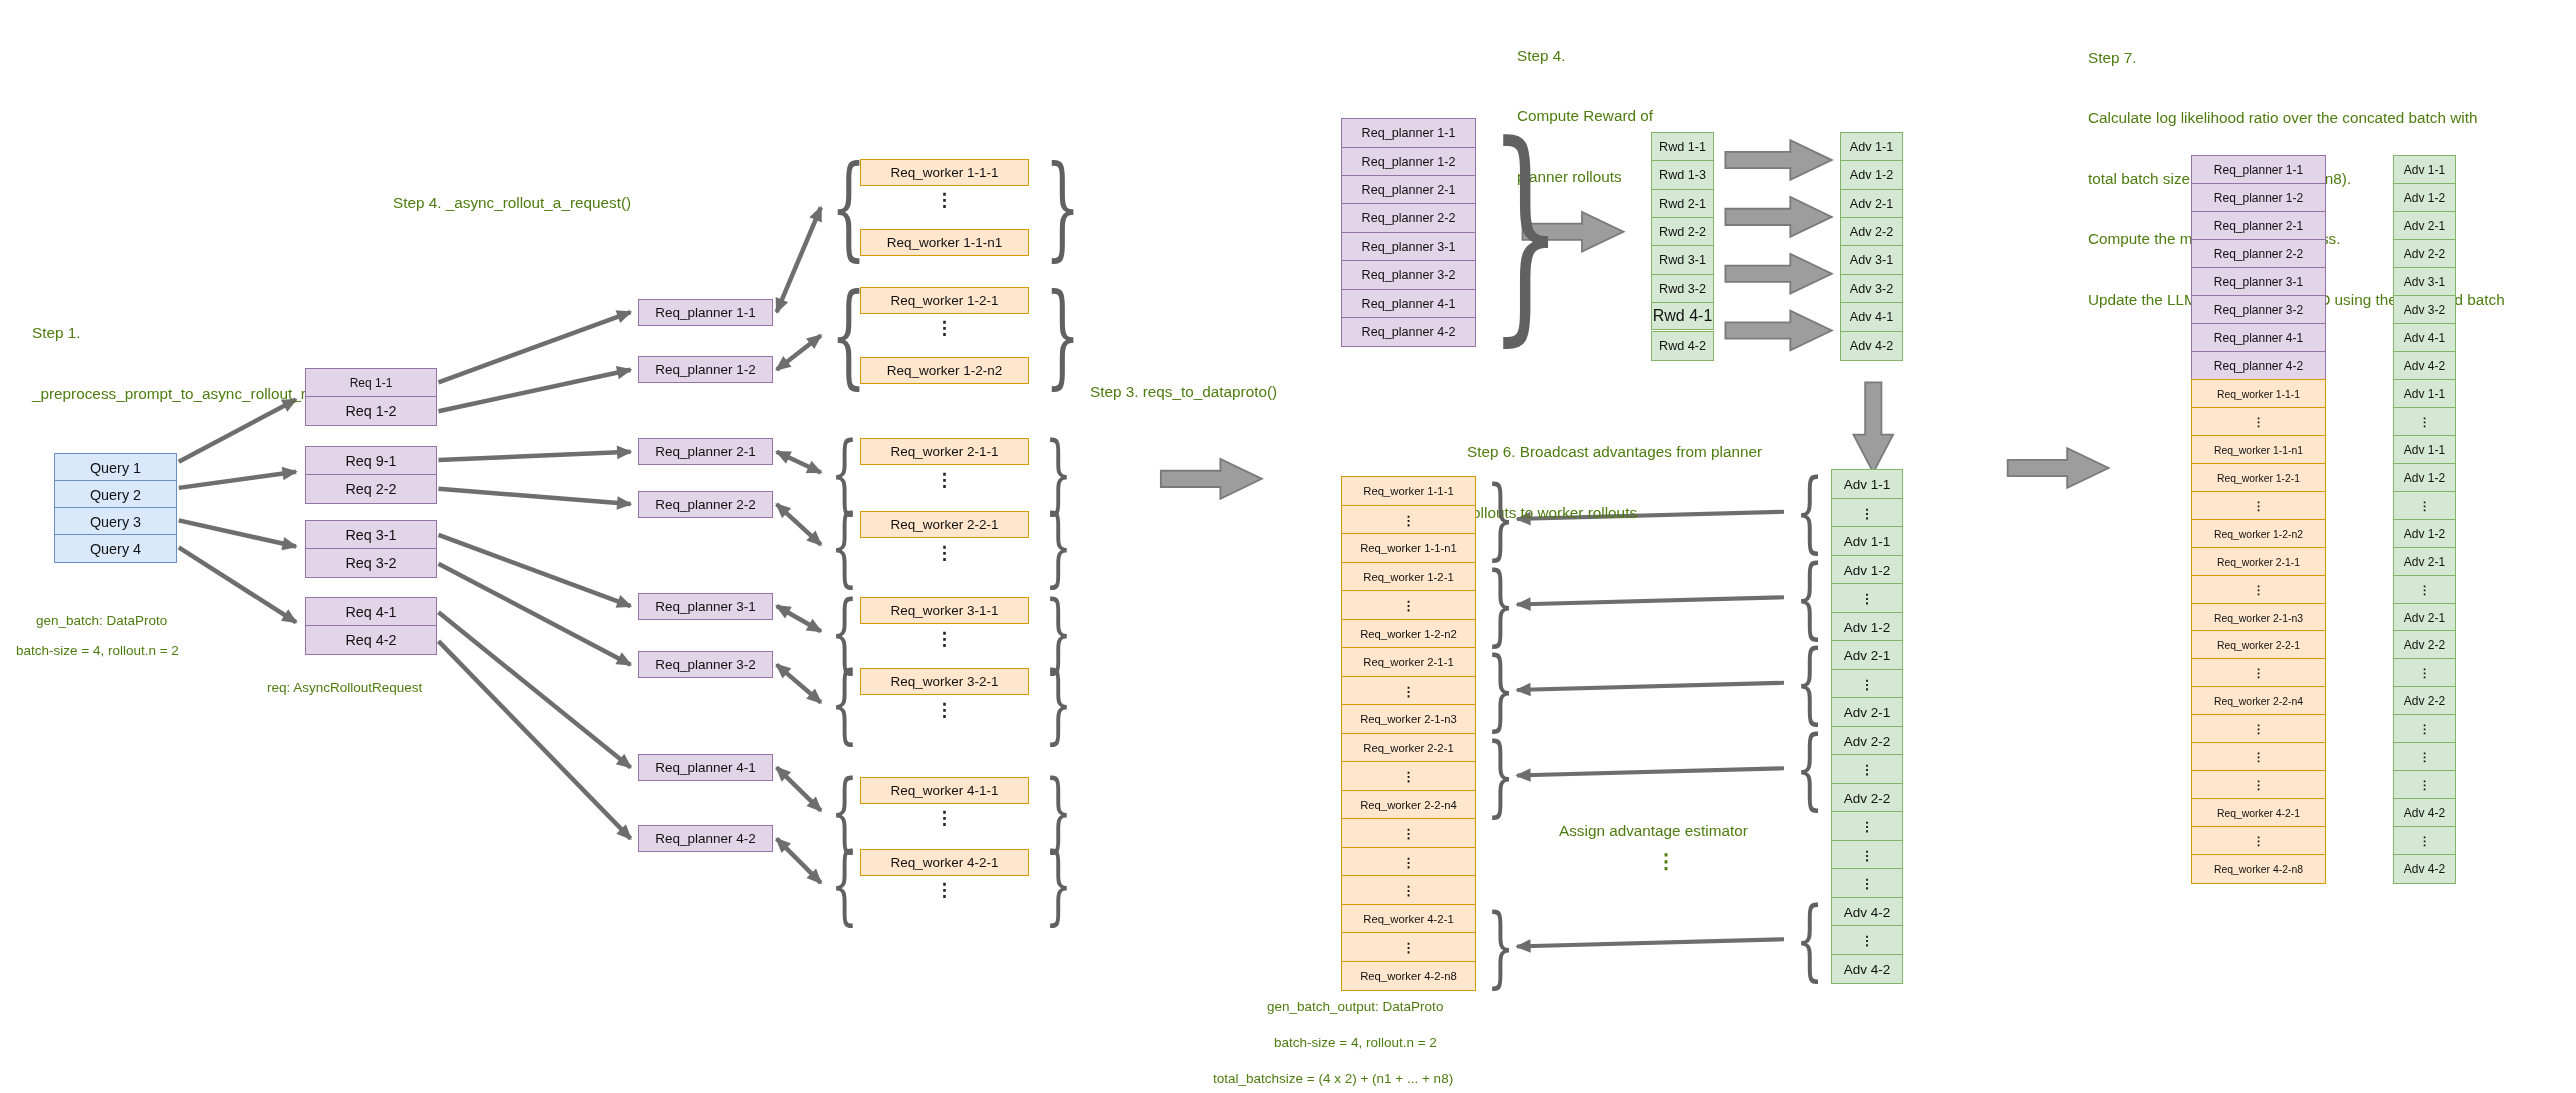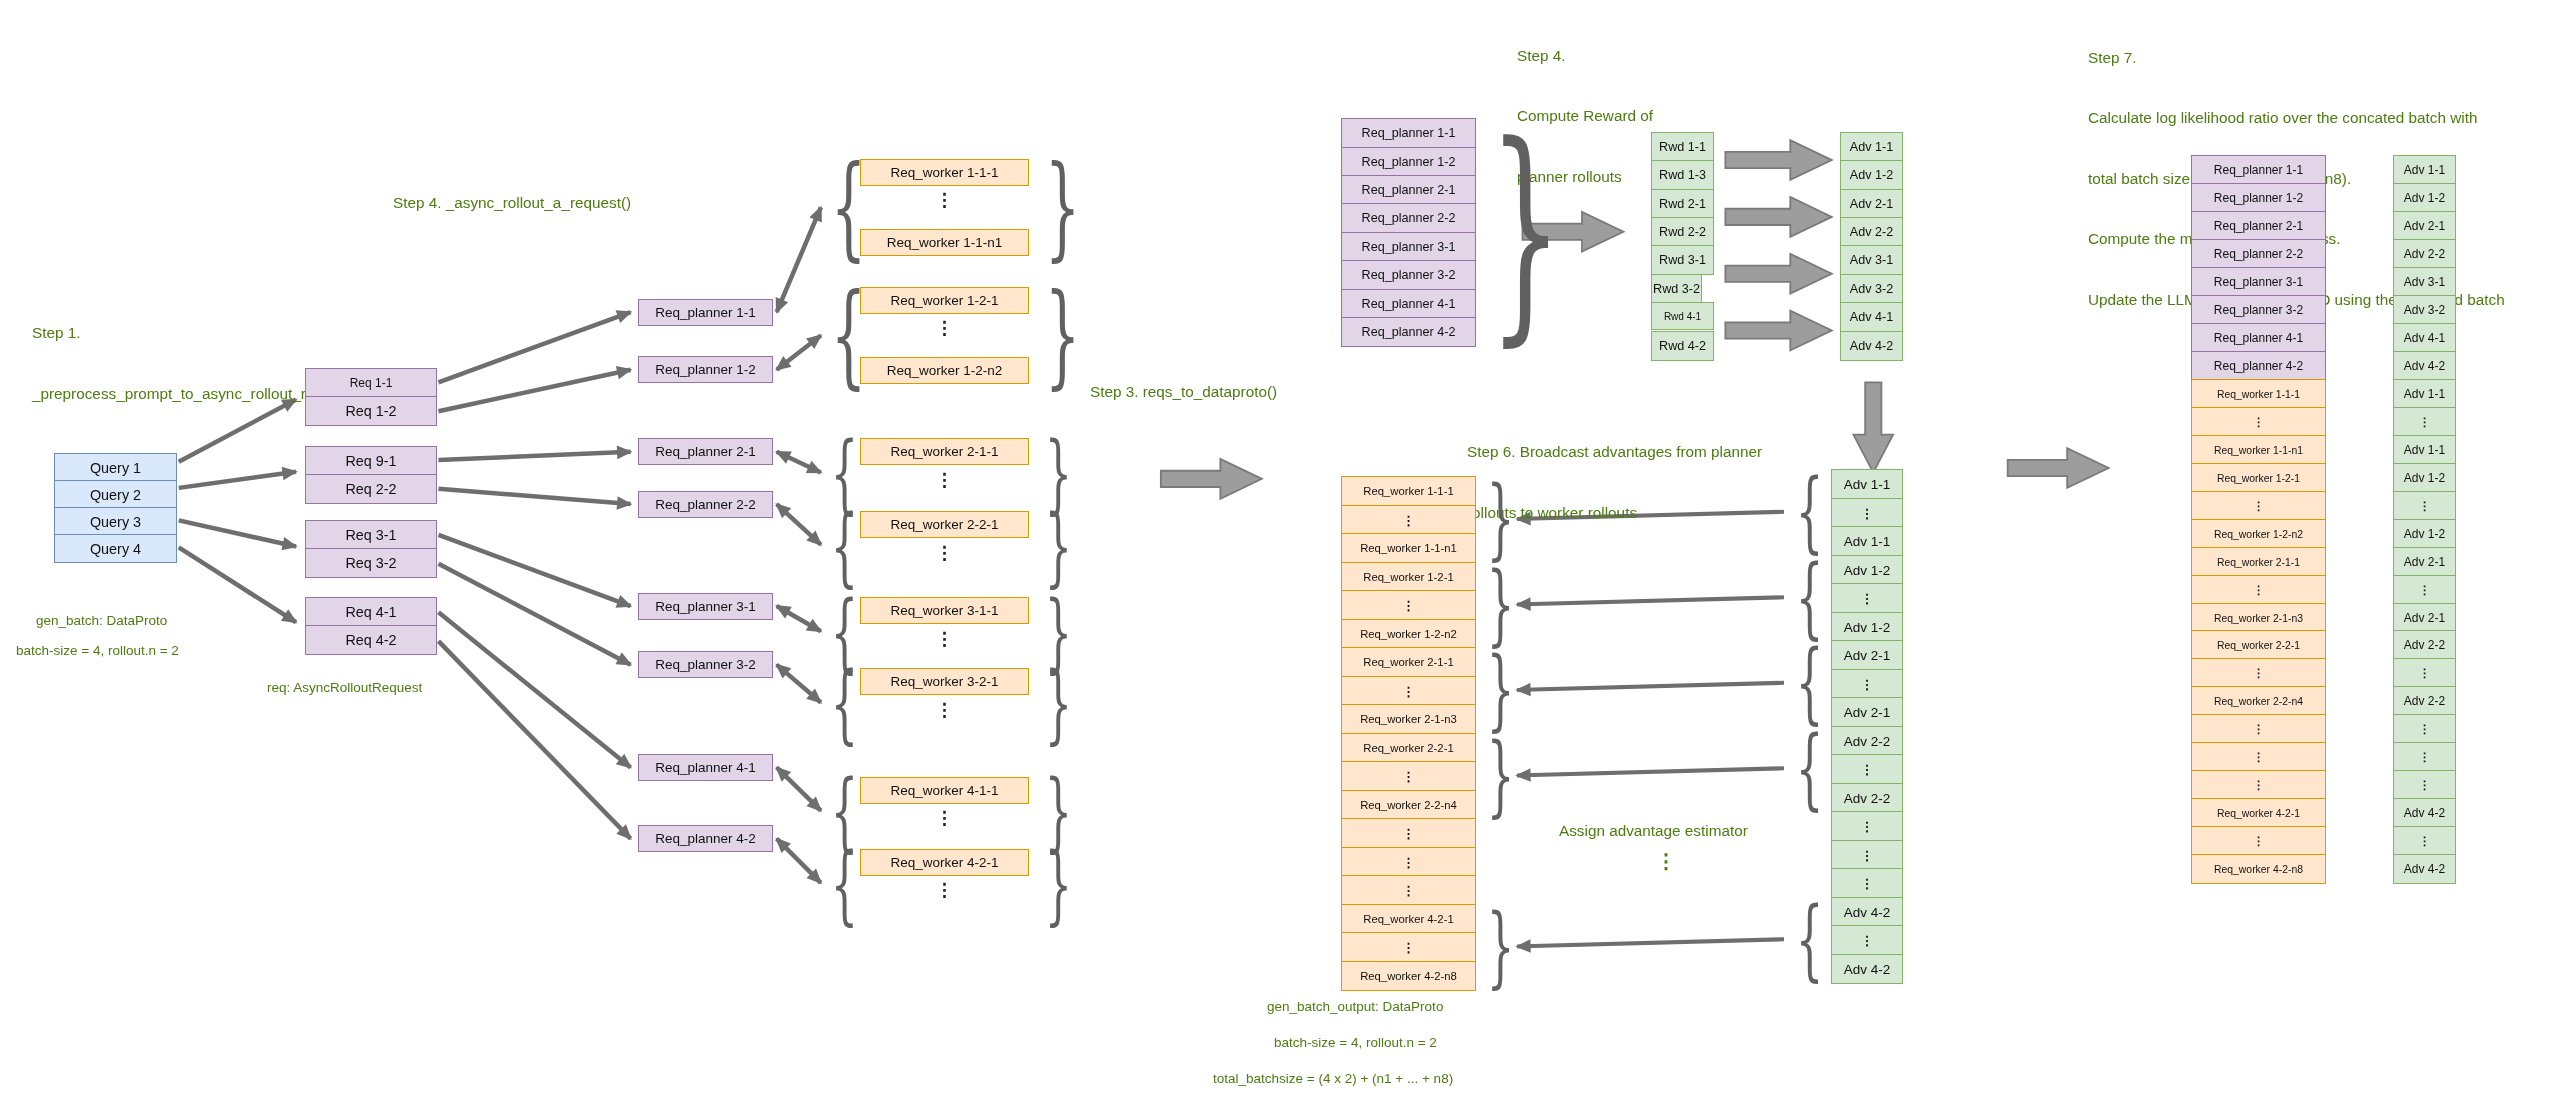--- a/index.html
+++ b/index.html
@@ -161,22 +161,22 @@
       <div class="box c-purple" style="left: 1341px; top: 232px; width: 135px; height: 30px; font-size: 12.6px;">Req_planner 3-1</div>
       <div class="box c-purple" style="left: 1341px; top: 260px; width: 135px; height: 30px; font-size: 12.6px;">Req_planner 3-2</div>
       <div class="box c-purple" style="left: 1341px; top: 289px; width: 135px; height: 30px; font-size: 12.6px;">Req_planner 4-1</div>
       <div class="box c-purple" style="left: 1341px; top: 317px; width: 135px; height: 30px; font-size: 12.6px;">Req_planner 4-2</div>
       <div class="brace" style="left: 1481px; top: 118px; width: 31px; height: 227px; font-size: 232px; line-height: 227px; transform: scaleX(0.5);">}</div>
       <div class="box c-green" style="left: 1651px; top: 132px; width: 63px; height: 30px; font-size: 12.6px;">Rwd 1-1</div>
       <div class="box c-green" style="left: 1651px; top: 160px; width: 63px; height: 30px; font-size: 12.6px;">Rwd 1-3</div>
       <div class="box c-green" style="left: 1651px; top: 189px; width: 63px; height: 30px; font-size: 12.6px;">Rwd 2-1</div>
       <div class="box c-green" style="left: 1651px; top: 217px; width: 63px; height: 30px; font-size: 12.6px;">Rwd 2-2</div>
       <div class="box c-green" style="left: 1651px; top: 245px; width: 63px; height: 30px; font-size: 12.6px;">Rwd 3-1</div>
-      <div class="box c-green" style="left: 1651px; top: 274px; width: 51px; height: 30px; font-size: 12.6px;">Rwd 3-2</div>
-      <div class="box c-green" style="left: 1651px; top: 302px; width: 63px; height: 28px; font-size: 10px;">Rwd 4-1</div>
+      <div class="box c-green" style="left: 1651px; top: 274px; width: 63px; height: 30px; font-size: 12.6px;">Rwd 3-2</div>
+      <div class="box c-green" style="left: 1651px; top: 302px; width: 63px; height: 28px; font-size: 16px;">Rwd 4-1</div>
       <div class="box c-green" style="left: 1651px; top: 331px; width: 63px; height: 30px; font-size: 12.6px;">Rwd 4-2</div>
       <div class="box c-green" style="left: 1840px; top: 132px; width: 63px; height: 30px; font-size: 12.6px;">Adv 1-1</div>
       <div class="box c-green" style="left: 1840px; top: 160px; width: 63px; height: 30px; font-size: 12.6px;">Adv 1-2</div>
       <div class="box c-green" style="left: 1840px; top: 189px; width: 63px; height: 30px; font-size: 12.6px;">Adv 2-1</div>
       <div class="box c-green" style="left: 1840px; top: 217px; width: 63px; height: 30px; font-size: 12.6px;">Adv 2-2</div>
       <div class="box c-green" style="left: 1840px; top: 245px; width: 63px; height: 30px; font-size: 12.6px;">Adv 3-1</div>
       <div class="box c-green" style="left: 1840px; top: 274px; width: 63px; height: 30px; font-size: 12.6px;">Adv 3-2</div>
       <div class="box c-green" style="left: 1840px; top: 302px; width: 63px; height: 30px; font-size: 12.6px;">Adv 4-1</div>
       <div class="box c-green" style="left: 1840px; top: 331px; width: 63px; height: 30px; font-size: 12.6px;">Adv 4-2</div>
       <div class="box c-orange" style="left: 1341px; top: 476px; width: 135px; height: 30px; font-size: 11.3px;">Req_worker 1-1-1</div>

